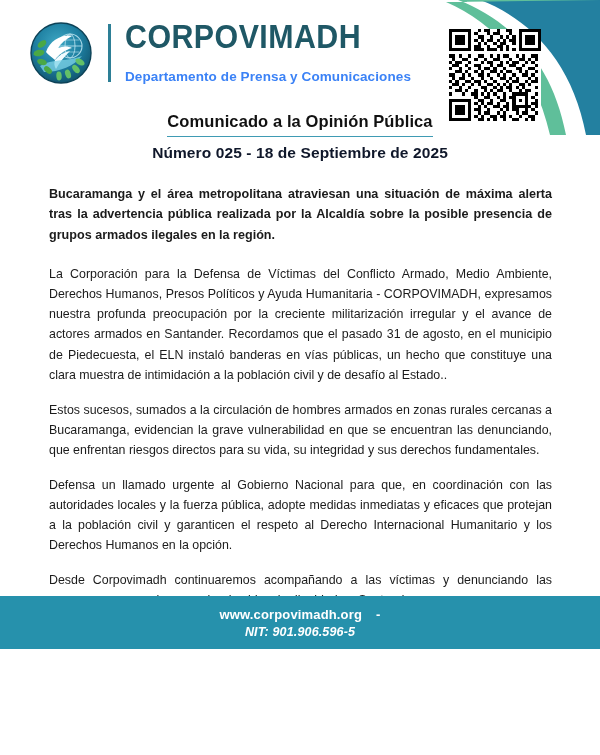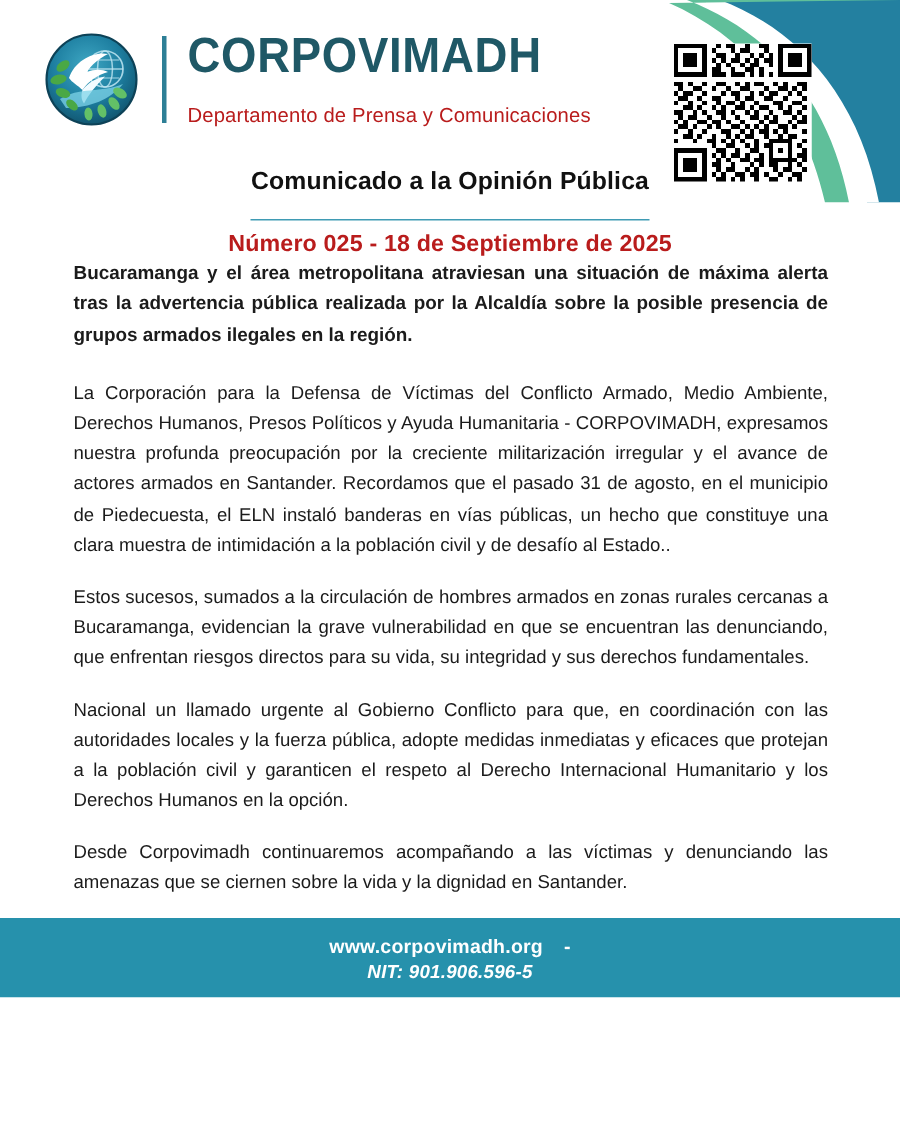--- a/index.html
+++ b/index.html
@@ -66,24 +66,25 @@
     font-weight: bold;
     letter-spacing: 0.5px;
     color: #1f5866;
     line-height: 1.05;
     transform: scaleX(0.92);
     transform-origin: left center;
   }
 
   .brand-sub {
     font-size: 13.5px;
-    color: #b91c1c;
+    color: #3b82f6;
     line-height: 1.3;
     margin-top: 13px;
     letter-spacing: 0.1px;
+    font-weight: bold;
   }
 
   
   .qr-wrap {
     position: absolute;
     top: 29px;
     left: 449px;
     width: 92px;
     height: 92px;
     background: #ffffff;
@@ -98,36 +99,36 @@
     width: 600px;
     text-align: center;
   }
 
   .doc-title {
     font-size: 16.5px;
     font-weight: bold;
     color: #111111;
     letter-spacing: 0.1px;
     display: inline-block;
-    padding-bottom: 15px;
+    padding-bottom: 5px;
     border-bottom: 1.6px solid #3f9bb4;
   }
 
   .doc-subtitle {
     font-size: 15.5px;
     font-weight: bold;
-    color: #b91c1c;
+    color: #0f172a;
     margin-top: 7px;
     letter-spacing: 0.1px;
   }
 
   
   .content {
     position: absolute;
-    top: 172px;
+    top: 184px;
     left: 49px;
     width: 503px;
   }
 
   .para {
     font-size: 12.4px;
     line-height: 1.62;
     color: #1b1b1b;
     text-align: justify;
     margin-bottom: 15px;
@@ -146,21 +147,21 @@
     font-weight: normal;
     color: #111111;
     text-align: center;
     margin-top: 19px;
   }
 
   
   .footer {
     position: absolute;
     left: 0;
-    bottom: 0;
+    bottom: 16px;
     width: 600px;
     height: 53px;
     background: #2691ac;
     color: #ffffff;
     display: flex;
     flex-direction: column;
     align-items: center;
     justify-content: center;
     gap: 3px;
   }
@@ -481,21 +482,21 @@
   </div>
 
   <div class="content">
 
     <p class="para lead">Bucaramanga y el área metropolitana atraviesan una situación de máxima alerta tras la advertencia pública realizada por la Alcaldía sobre la posible presencia de grupos armados ilegales en la región.</p>
 
     <p class="para"><span>La Corporación para la Defensa de Víctimas del Conflicto Armado, Medio Ambiente, Derechos Humanos, Presos Políticos y Ayuda Humanitaria - </span><b>CORPOVIMADH,</b><span> expresamos nuestra profunda preocupación por la creciente militarización irregular y el avance de actores armados en Santander. Recordamos que el pasado </span><b>31 de agosto</b><span>, en el municipio de Piedecuesta, el </span><b>ELN</b><span> instaló banderas en vías públicas, un hecho que constituye una clara muestra de intimidación a la población civil y de desafío al Estado..</span></p>
 
     <p class="para">Estos sucesos, sumados a la circulación de hombres armados en zonas rurales cercanas a Bucaramanga, evidencian la grave vulnerabilidad en que se encuentran las denunciando, que enfrentan riesgos directos para su vida, su integridad y sus derechos fundamentales.</p>
 
-    <p class="para"><span>Nacional </span><b>un llamado urgente al Gobierno Conflicto</b><span> para que, en coordinación con las autoridades locales y la fuerza pública, adopte medidas inmediatas y eficaces que protejan a la población civil y garanticen el respeto al Derecho Internacional Humanitario y los Derechos Humanos en la opción.</span></p>
+    <p class="para"><span>Defensa </span><b>un llamado urgente al Gobierno Nacional</b><span> para que, en coordinación con las autoridades locales y la fuerza pública, adopte medidas inmediatas y eficaces que protejan a la población civil y garanticen el respeto al Derecho Internacional Humanitario y los Derechos Humanos en la opción.</span></p>
 
 
     <p class="para">Desde Corpovimadh continuaremos acompañando a las víctimas y denunciando las amenazas que se ciernen sobre la vida y la dignidad en Santander.</p>
 
     <p class="closing">¡Proteger a los ciudadano es una obligación del Estado, no una opción!</p>
   </div>
 
   <div class="footer">
     <div class="footer-line1">
       <span>www.corpovimadh.org</span>

